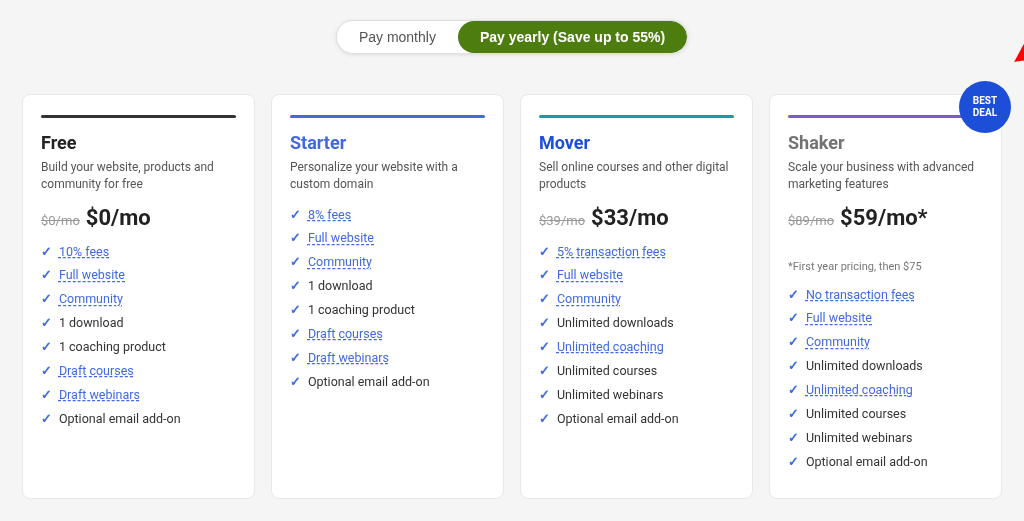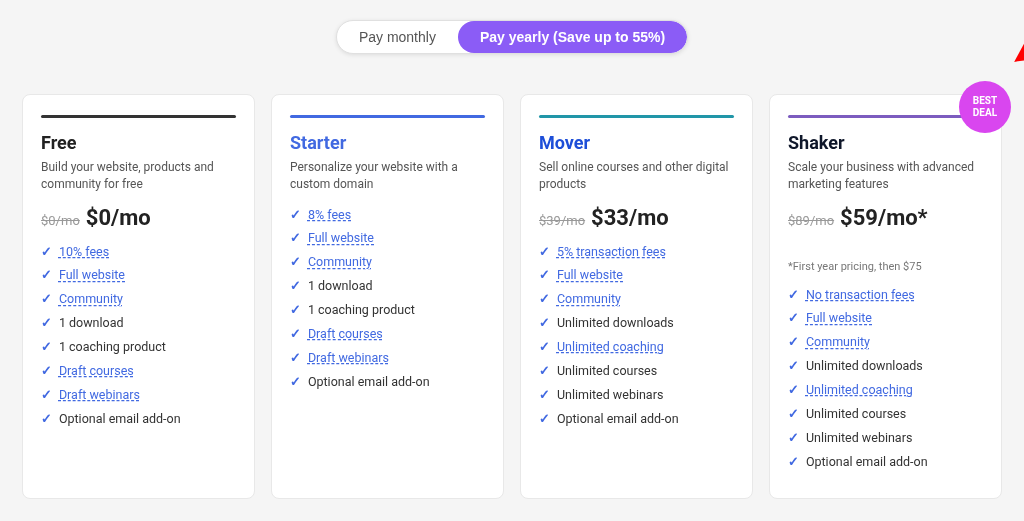--- a/index.html
+++ b/index.html
@@ -31,21 +31,21 @@
       padding: 8px 22px;
       border: none;
       background: transparent;
       cursor: pointer;
       font-size: 14px;
       color: #555;
       border-radius: 30px;
     }
 
     .toggle-btn.active {
-      background: #8b5cf6;
+      background: #4d7c0f;
       color: #fff;
       font-weight: 600;
     }
 
     .plans-grid {
       display: grid;
       grid-template-columns: repeat(4, 1fr);
       gap: 16px;
       max-width: 980px;
       margin: 0 auto;
@@ -72,21 +72,21 @@
     .bar-purple { background: #7c5cbf; }
 
     .plan-name {
       font-size: 18px;
       font-weight: 700;
       margin-bottom: 6px;
     }
 
     .plan-name.blue { color: #4169e1; }
     .plan-name.teal { color: #1d4ed8; }
-    .plan-name.purple { color: #0f172a; }
+    .plan-name.purple { color: #737373; }
     .plan-name.black { color: #222; }
 
     .plan-desc {
       font-size: 12px;
       color: #555;
       margin-bottom: 12px;
       line-height: 1.4;
     }
 
     .price-row {
@@ -143,21 +143,21 @@
       color: #4169e1;
       text-decoration: underline;
       text-decoration-style: dashed;
       cursor: pointer;
     }
 
     .best-deal-badge {
       position: absolute;
       top: -14px;
       right: -10px;
-      background: #d946ef;
+      background: #1d4ed8;
       color: #fff;
       border-radius: 50%;
       width: 52px;
       height: 52px;
       display: flex;
       align-items: center;
       justify-content: center;
       text-align: center;
       font-size: 10px;
       font-weight: 700;

